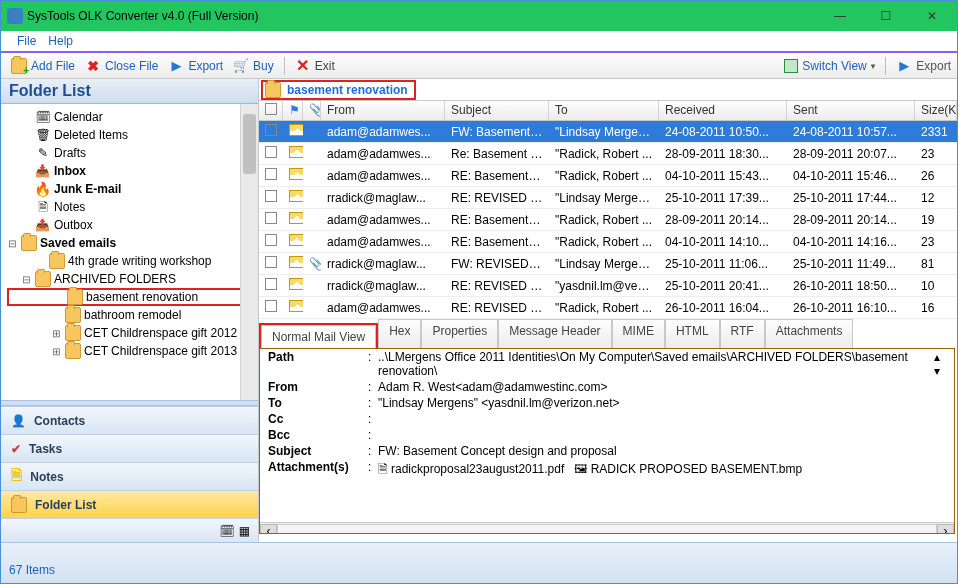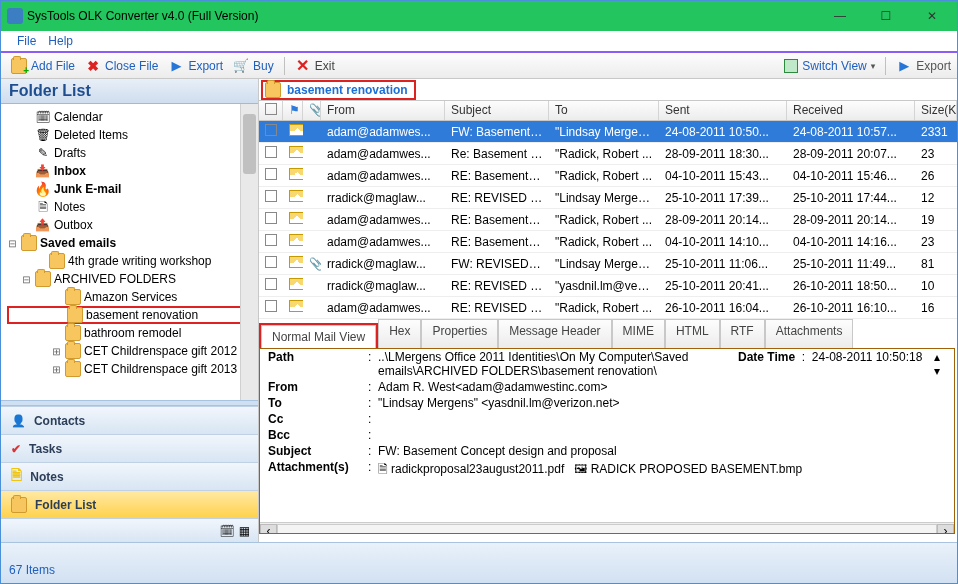--- a/index.html
+++ b/index.html
@@ -183,25 +183,20 @@
             <div class="row ind2">
               <span class="twisty"></span>
               <span class="ico16 folder-ico"></span>
               <span class="tree-label">4th grade writing workshop</span>
             </div>
             <div class="row ind1">
               <span class="twisty">⊟</span>
               <span class="ico16 folder-ico"></span>
               <span class="tree-label">ARCHIVED FOLDERS</span>
             </div>
-            <div class="row ind3">
-              <span class="twisty"></span>
-              <span class="ico16 folder-ico"></span>
-              <span class="tree-label">Amazon Services</span>
-            </div>
             <div class="row ind3 sel-red">
               <span class="twisty"></span>
               <span class="ico16 folder-ico"></span>
               <span class="tree-label">basement renovation</span>
             </div>
             <div class="row ind3">
               <span class="twisty"></span>
               <span class="ico16 folder-ico"></span>
               <span class="tree-label">bathroom remodel</span>
             </div>
@@ -250,22 +245,22 @@
             <span>basement renovation</span>
           </span>
       </div>
       <div class="thead">
         <div class="th tw0"><span class="cb"></span></div>
         <div class="th tw1 blue-flag">⚑</div>
         <div class="th tw2 attach-small">📎</div>
         <div class="th tw3">From</div>
         <div class="th tw4">Subject</div>
         <div class="th tw5">To</div>
+        <div class="th tw7">Received</div>
         <div class="th tw6">Sent</div>
-        <div class="th tw7">Received</div>
         <div class="th tw8">Size(KB)</div>
       </div>
       <div class="tbody" id="tbody">
           <div class="trow sel">
             <div class="td tw0"><span class="cb"></span></div>
             <div class="td tw1"><span class="env"></span></div>
             <div class="td tw2"></div>
             <div class="td tw3">adam@adamwes...</div>
             <div class="td tw4">FW: Basement C...</div>
             <div class="td tw5">"Lindsay Mergen...</div>
@@ -373,21 +368,20 @@
         <div class="tab">MIME</div>
         <div class="tab">HTML</div>
         <div class="tab">RTF</div>
         <div class="tab">Attachments</div>
       </div>
       <div class="preview">
         <div class="pv-row">
           <div class="pv-k">Path</div>
             <div class="pv-c">:</div>
           <div class="pv-v">..\LMergens  Office 2011 Identities\On My Computer\Saved emails\ARCHIVED FOLDERS\basement renovation\</div>
-          <div class="pv-right"><b>Date Time</b> &nbsp;:&nbsp; <span>24-08-2011 10:50:18</span></div>
           <div style="width:18px;text-align:center">▴<br>▾</div>
         </div>
         <div class="pv-row">
             <div class="pv-k">From</div>
             <div class="pv-c">:</div>
             <div class="pv-v">Adam R. West&lt;adam@adamwestinc.com&gt;</div>
           </div>
         <div class="pv-row">
             <div class="pv-k">To</div>
             <div class="pv-c">:</div>

